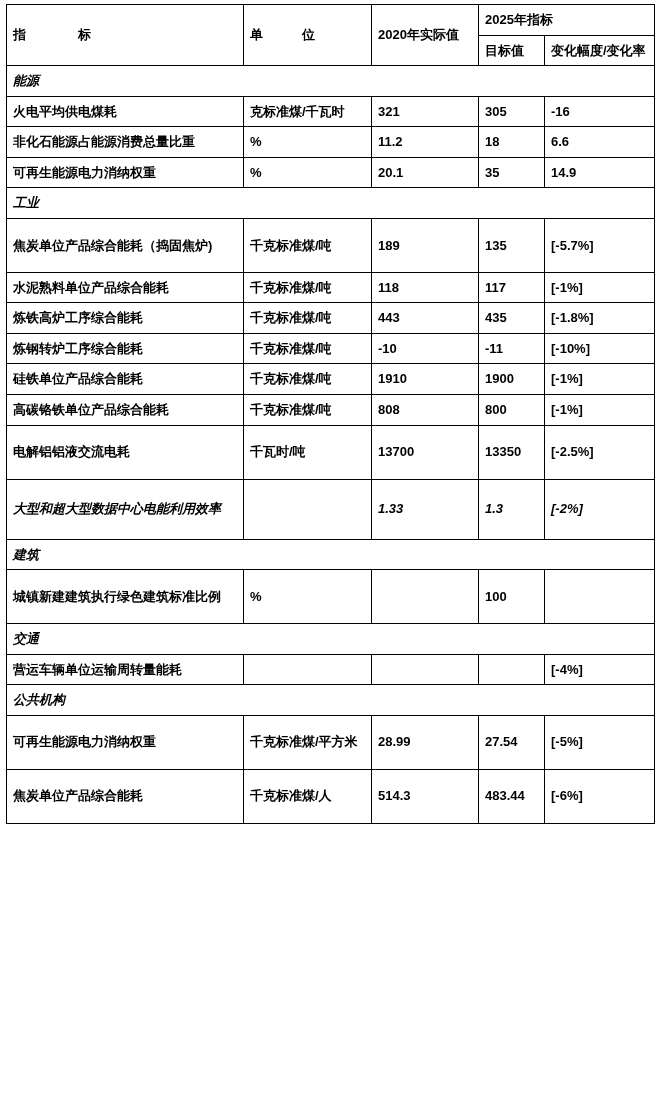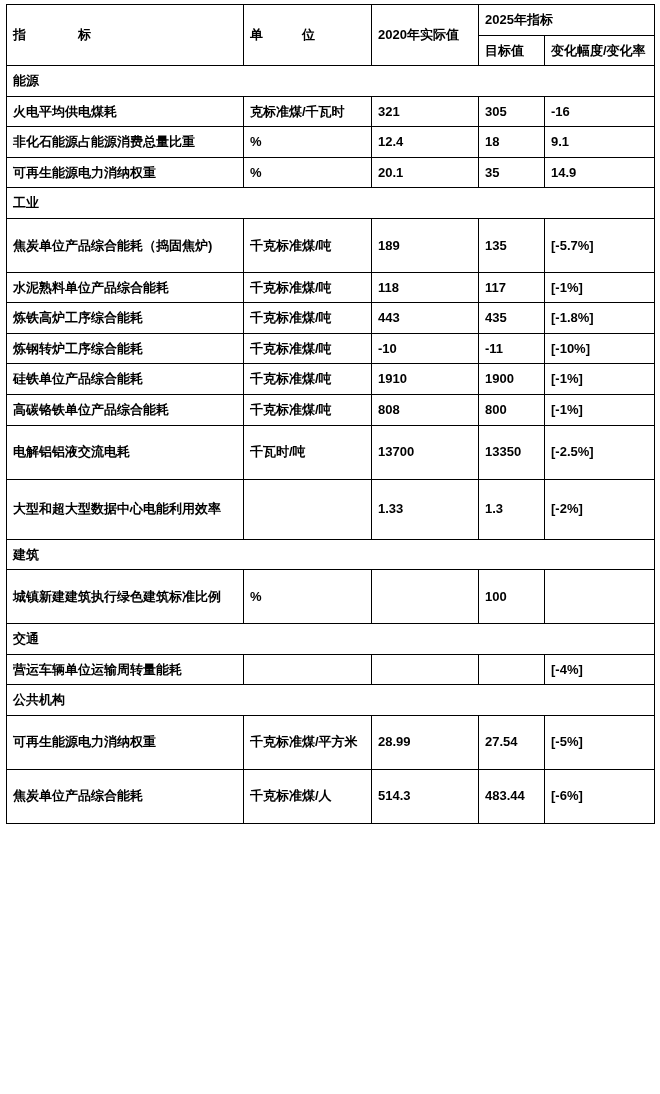--- a/index.html
+++ b/index.html
@@ -37,23 +37,24 @@
     font-size: 13px;
     line-height: 1.35;
     text-align: left;
     word-break: break-all;
   }
   .hdr-name {
     letter-spacing: 0;
   }
   .group-row td {
     font-weight: bold;
+    font-style: italic;
   }
   .tall-1 { height: 54px; }
-  .tall-2 { height: 60px; }
+  .tall-2 { height: 60px; font-style: italic; }
   .row-normal { height: 30px; }
 </style>
 </head>
 <body>
 
 <div class="sheet">
   <table class="indicators">
     <colgroup>
       <col class="c-name">
       <col class="c-unit">
@@ -80,23 +81,23 @@
         <tr class="row-normal">
           <td>火电平均供电煤耗</td>
           <td>克标准煤/千瓦时</td>
           <td>321</td>
           <td>305</td>
           <td>-16</td>
         </tr>
         <tr class="row-normal">
           <td>非化石能源占能源消费总量比重</td>
           <td>%</td>
-          <td>12.4</td>
+          <td>11.2</td>
           <td>18</td>
-          <td>9.1</td>
+          <td>6.6</td>
         </tr>
         <tr class="row-normal">
           <td>可再生能源电力消纳权重</td>
           <td>%</td>
           <td>20.1</td>
           <td>35</td>
           <td>14.9</td>
         </tr>
         <tr class="group-row">
           <td colspan="5">工业</td>

